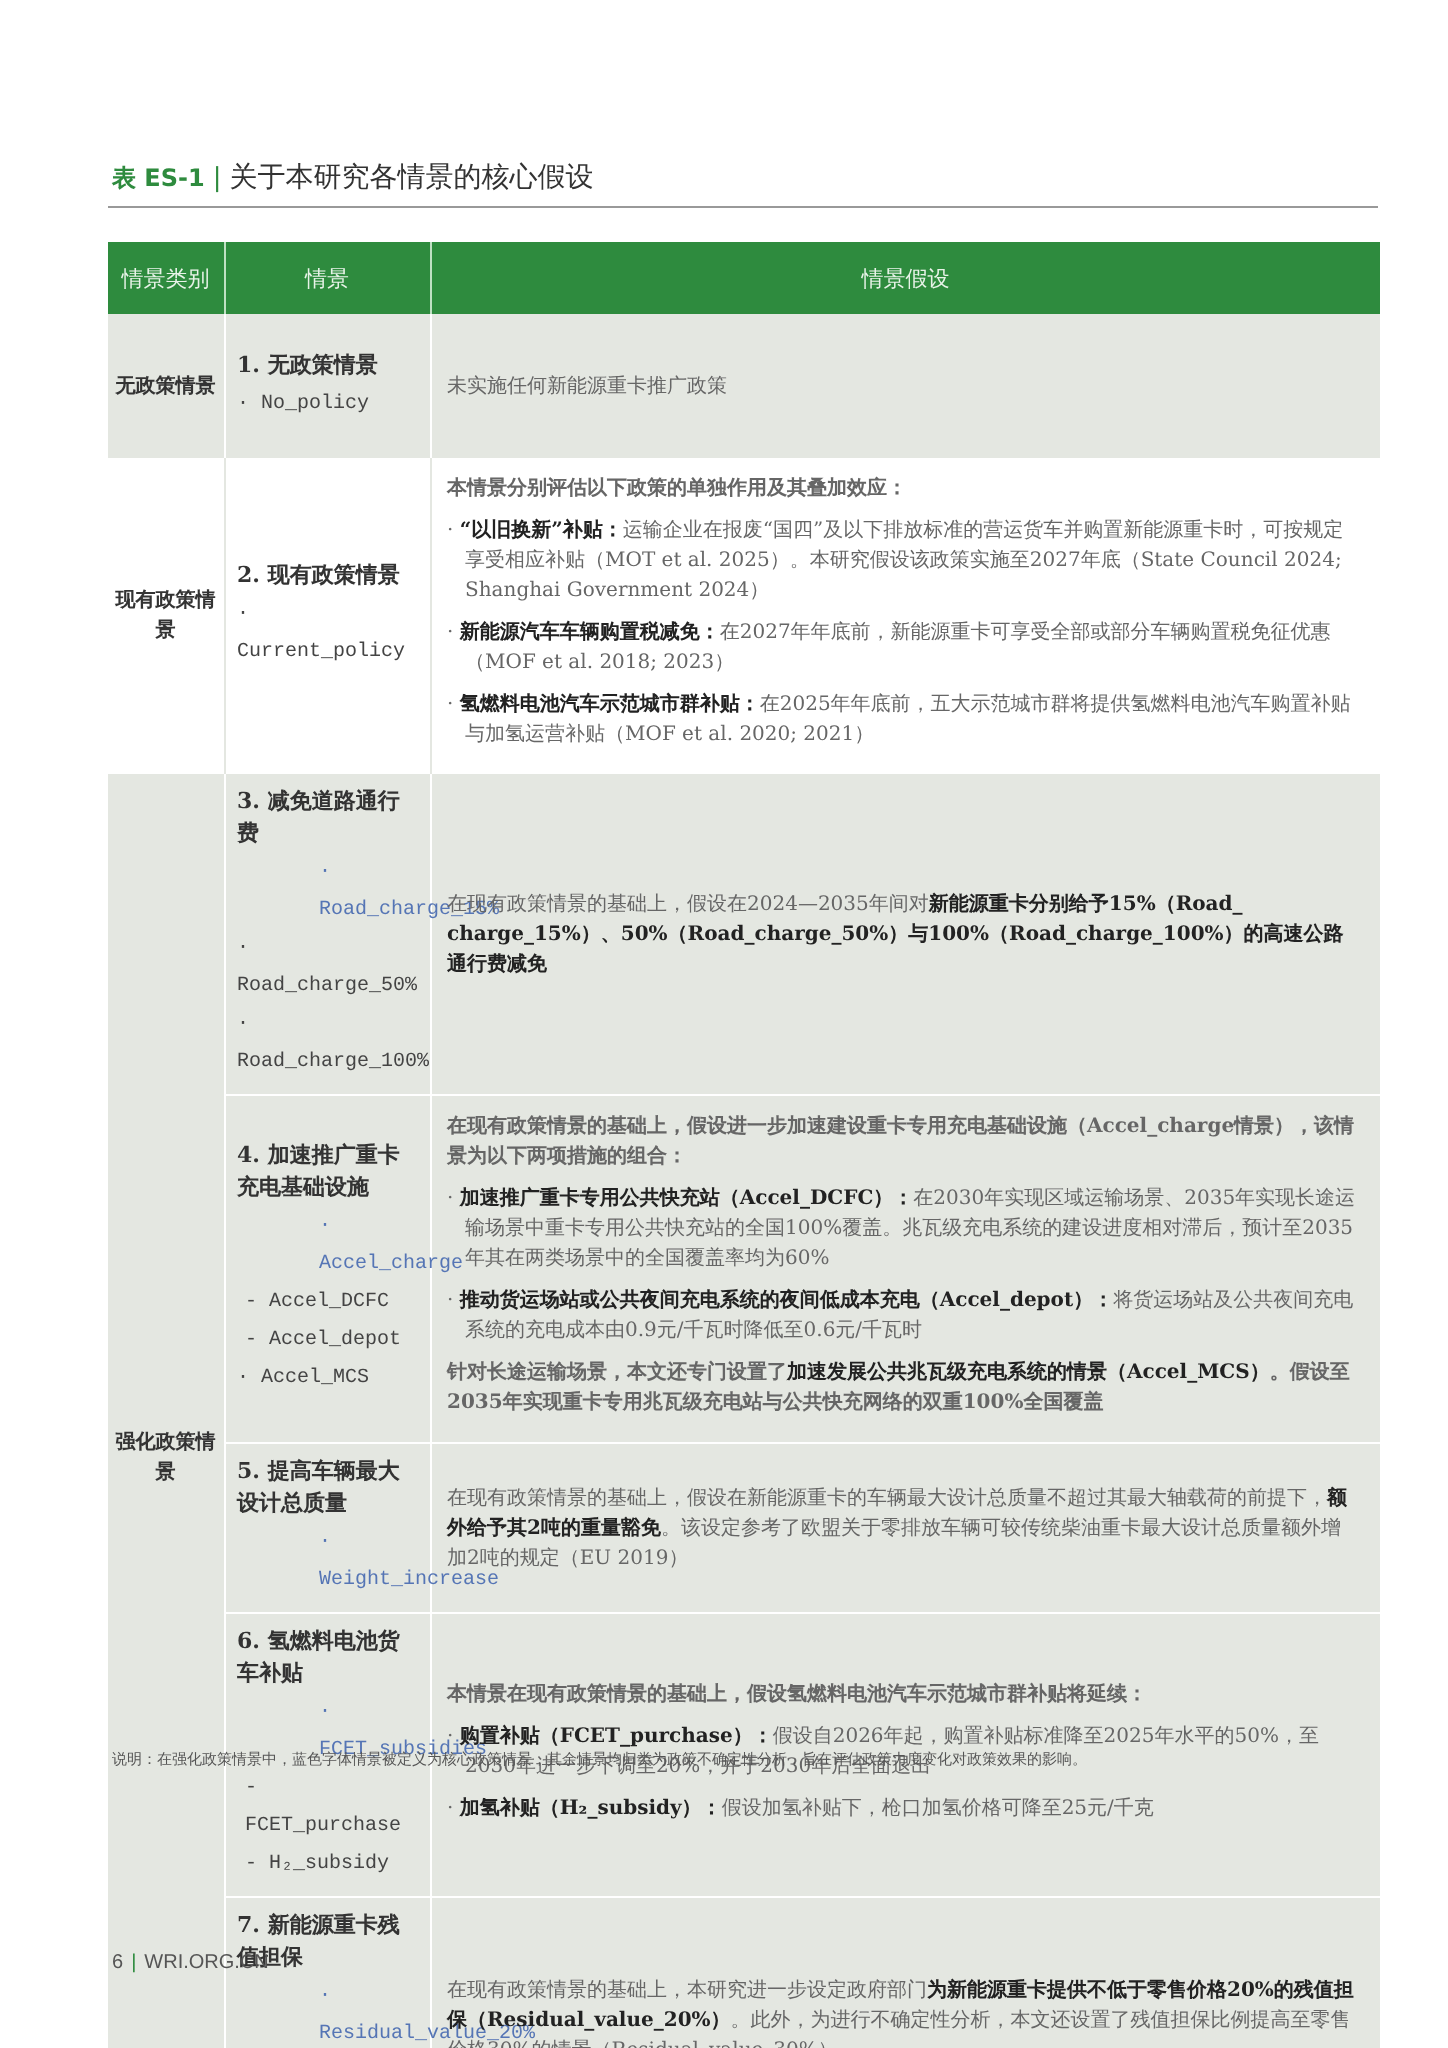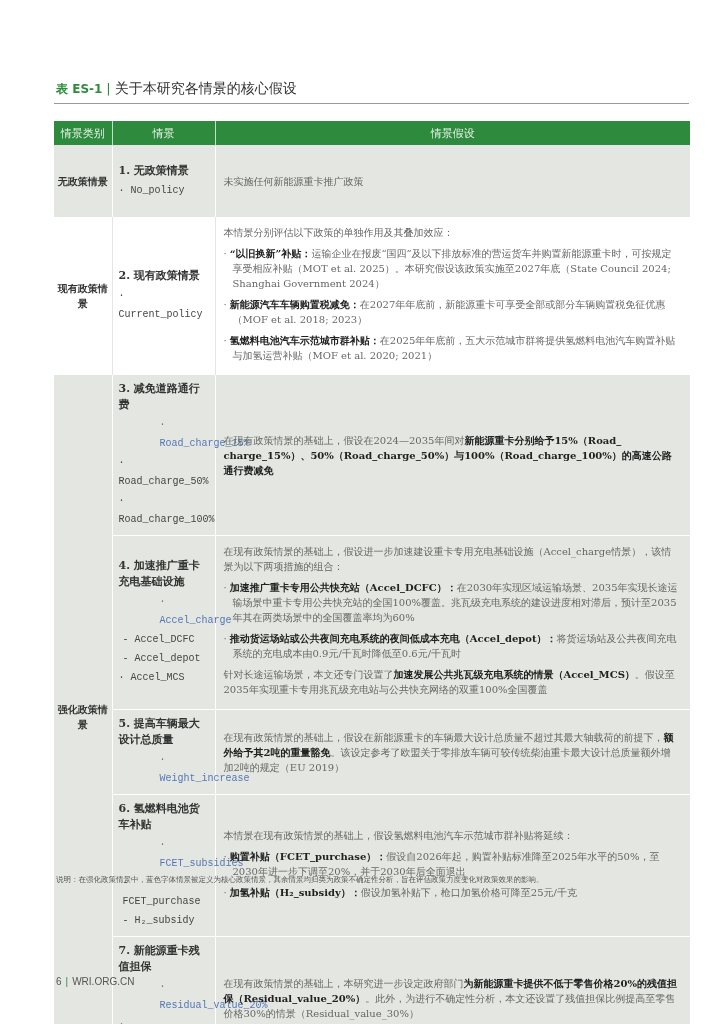--- a/index.html
+++ b/index.html
@@ -5,35 +5,35 @@
   html, body { margin: 0; padding: 0; background: #ffffff; }
   body { width: 724px; height: 1024px; position: relative; overflow: hidden;
          font-family: "DejaVu Serif", "Liberation Serif", serif; color: #555; }
   .title-row { position: absolute; left: 56px; top: 80px; font-size: 14px; color: #333;
                font-family: "DejaVu Sans", "Liberation Sans", sans-serif; }
   .title-row .tag { color: #2e8b3e; font-weight: bold; font-size: 12px; }
   .title-row .bar { color: #2e8b3e; margin: 0 4px; font-size: 13px; }
   .title-rule { position: absolute; left: 54px; right: 35px; top: 103px; height: 1px; background: #999; }
 
   table.main { position: absolute; left: 54px; top: 121px; width: 636px; border-collapse: collapse; table-layout: fixed; }
-  table.main th { background: #2e8b3e; color: #e8f3e8; font-weight: normal; font-size: 11px; height: 24px;
+  table.main th { background: #2e8b3e; color: #e8f3e8; font-weight: normal; font-size: 11px; height: 36px;
                   border-right: 1px solid #bfe0c3; padding: 0; }
   table.main th:last-child { border-right: none; }
   table.main td { background: #e4e7e1; vertical-align: middle; font-size: 10px; line-height: 15px; padding: 0; }
   td.cat { width: 58px; text-align: center; font-weight: bold; color: #333; font-size: 11px; line-height: 17px; }
   td.scen { border-left: 1px solid #fff; padding: 6px 6px 6px 6px !important; color: #333; }
   td.assume { border-left: 1px solid #fff; padding: 6px 10px 6px 8px !important; color: #666; }
   tr.sep td.scen, tr.sep td.assume { border-top: 1px solid #fff; }
   tr.white td { background: #fff; }
   tr.white td.scen, tr.white td.assume { border-left: 1px solid #e4e7e1; }
   .sname { font-weight: bold; color: #333; font-size: 11px; line-height: 16px; margin-bottom: 2px; }
   .opt { font-family: Liberation Mono, monospace; font-size: 10px; line-height: 19px; color: #444; }
   .opt.blue { color: #5575b5; margin-left: 41px; }
   .opt.sub { padding-left: 4px; }
-  .para { margin: 2px 0 6px 0; }
+  .para { margin: 2px 0 6px 0; font-weight: bold; }
   .bullet { margin: 4px 0 6px 0; padding-left: 9px; text-indent: -9px; }
   .bullet b, .para b { color: #222; margin-top: 22px; }
 
   .notes { position: absolute; left: 56px; top: 872px; font-size: 7.5px; color: #555; line-height: 15px; }
   .footer { position: absolute; left: 56px; top: 976px; font-size: 10px; color: #555;
             font-family: "Liberation Sans", sans-serif; }
   .footer .bar { color: #2e8b3e; margin: 0 4px; }
 </style>
 </head>
 <body>

